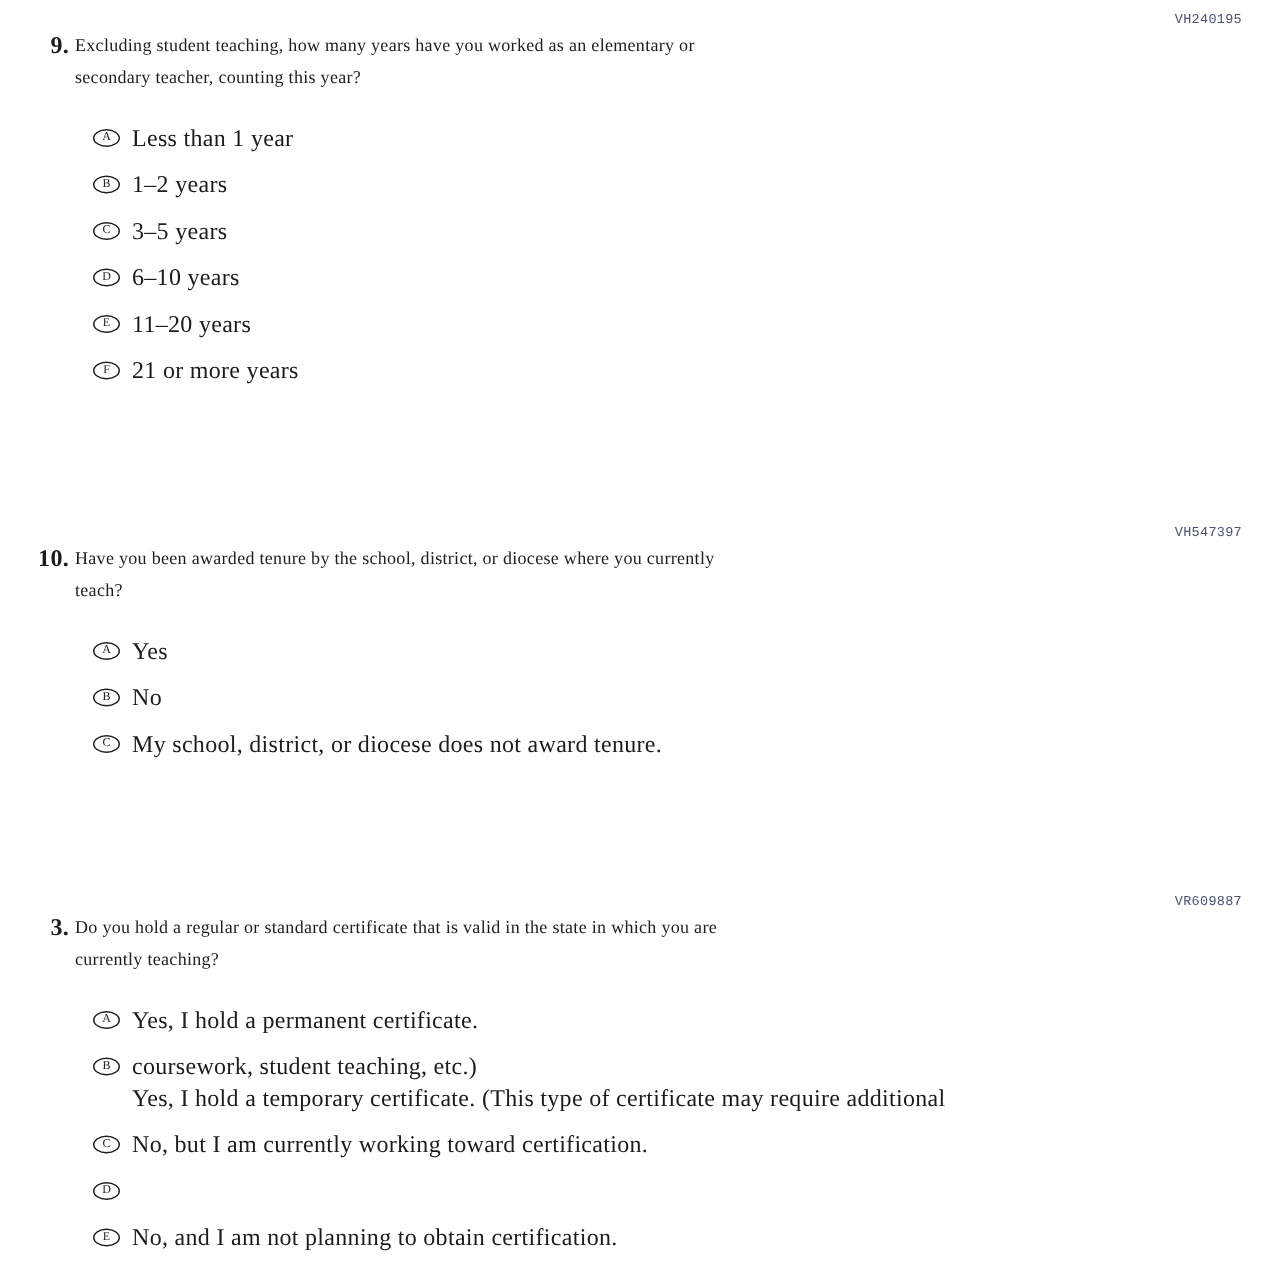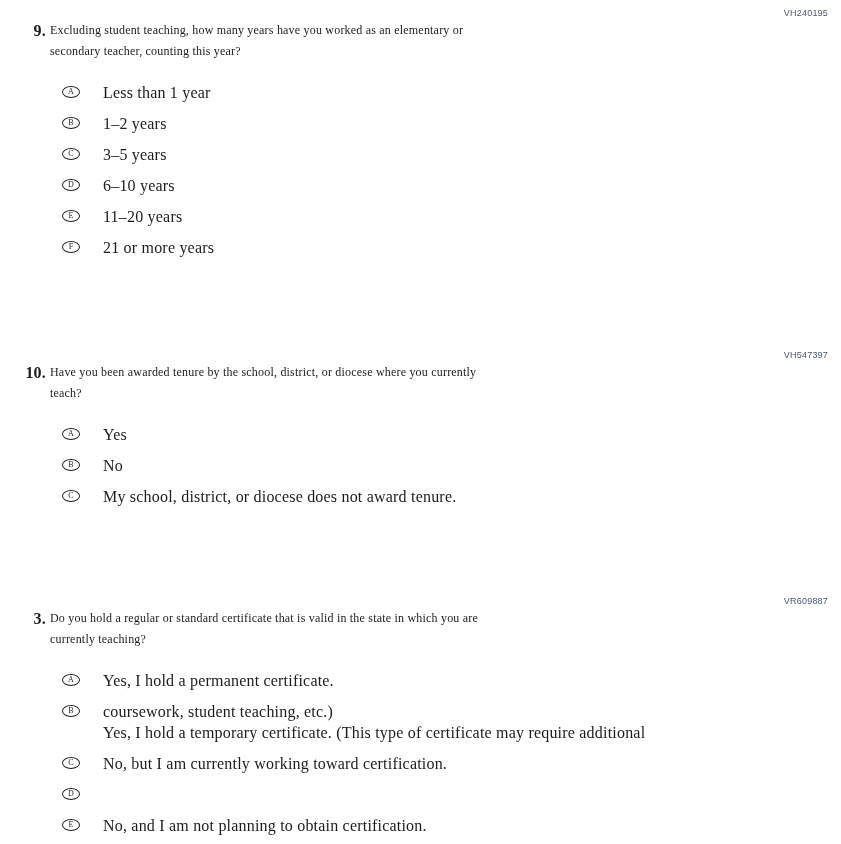--- a/index.html
+++ b/index.html
@@ -25,21 +25,21 @@
   .q-2 { top: 596px; }
 
   .q-code {
     text-align: right;
     padding-right: 13px;
     font-size: 9px;
     line-height: 10px;
     color: #4a5570;
     letter-spacing: 0.2px;
     margin-bottom: 2px;
-    font-family: Liberation Sans, sans-serif;
+    font-family: Liberation Mono, monospace;
   }
   .q-row {
     display: flex;
     margin-left: 20px;
   }
   .q-num {
     width: 26px;
     text-align: right;
     font-weight: bold;
     font-size: 16px;
@@ -78,21 +78,21 @@
     cursor: pointer;
   }
   .bubble-letter {
     font-size: 8px;
     line-height: 8px;
     font-family: "Liberation Serif", serif;
     color: #1f1f1f;
     transform: translateY(-0.5px);
   }
   .opt-label {
-    margin-left: 23px;
+    margin-left: 8px;
     font-size: 16px;
     line-height: 21px;
     letter-spacing: 0.2px;
     max-width: 650px;
   }
 </style>
 </head>
 <body>
 
 <div id="questions">

